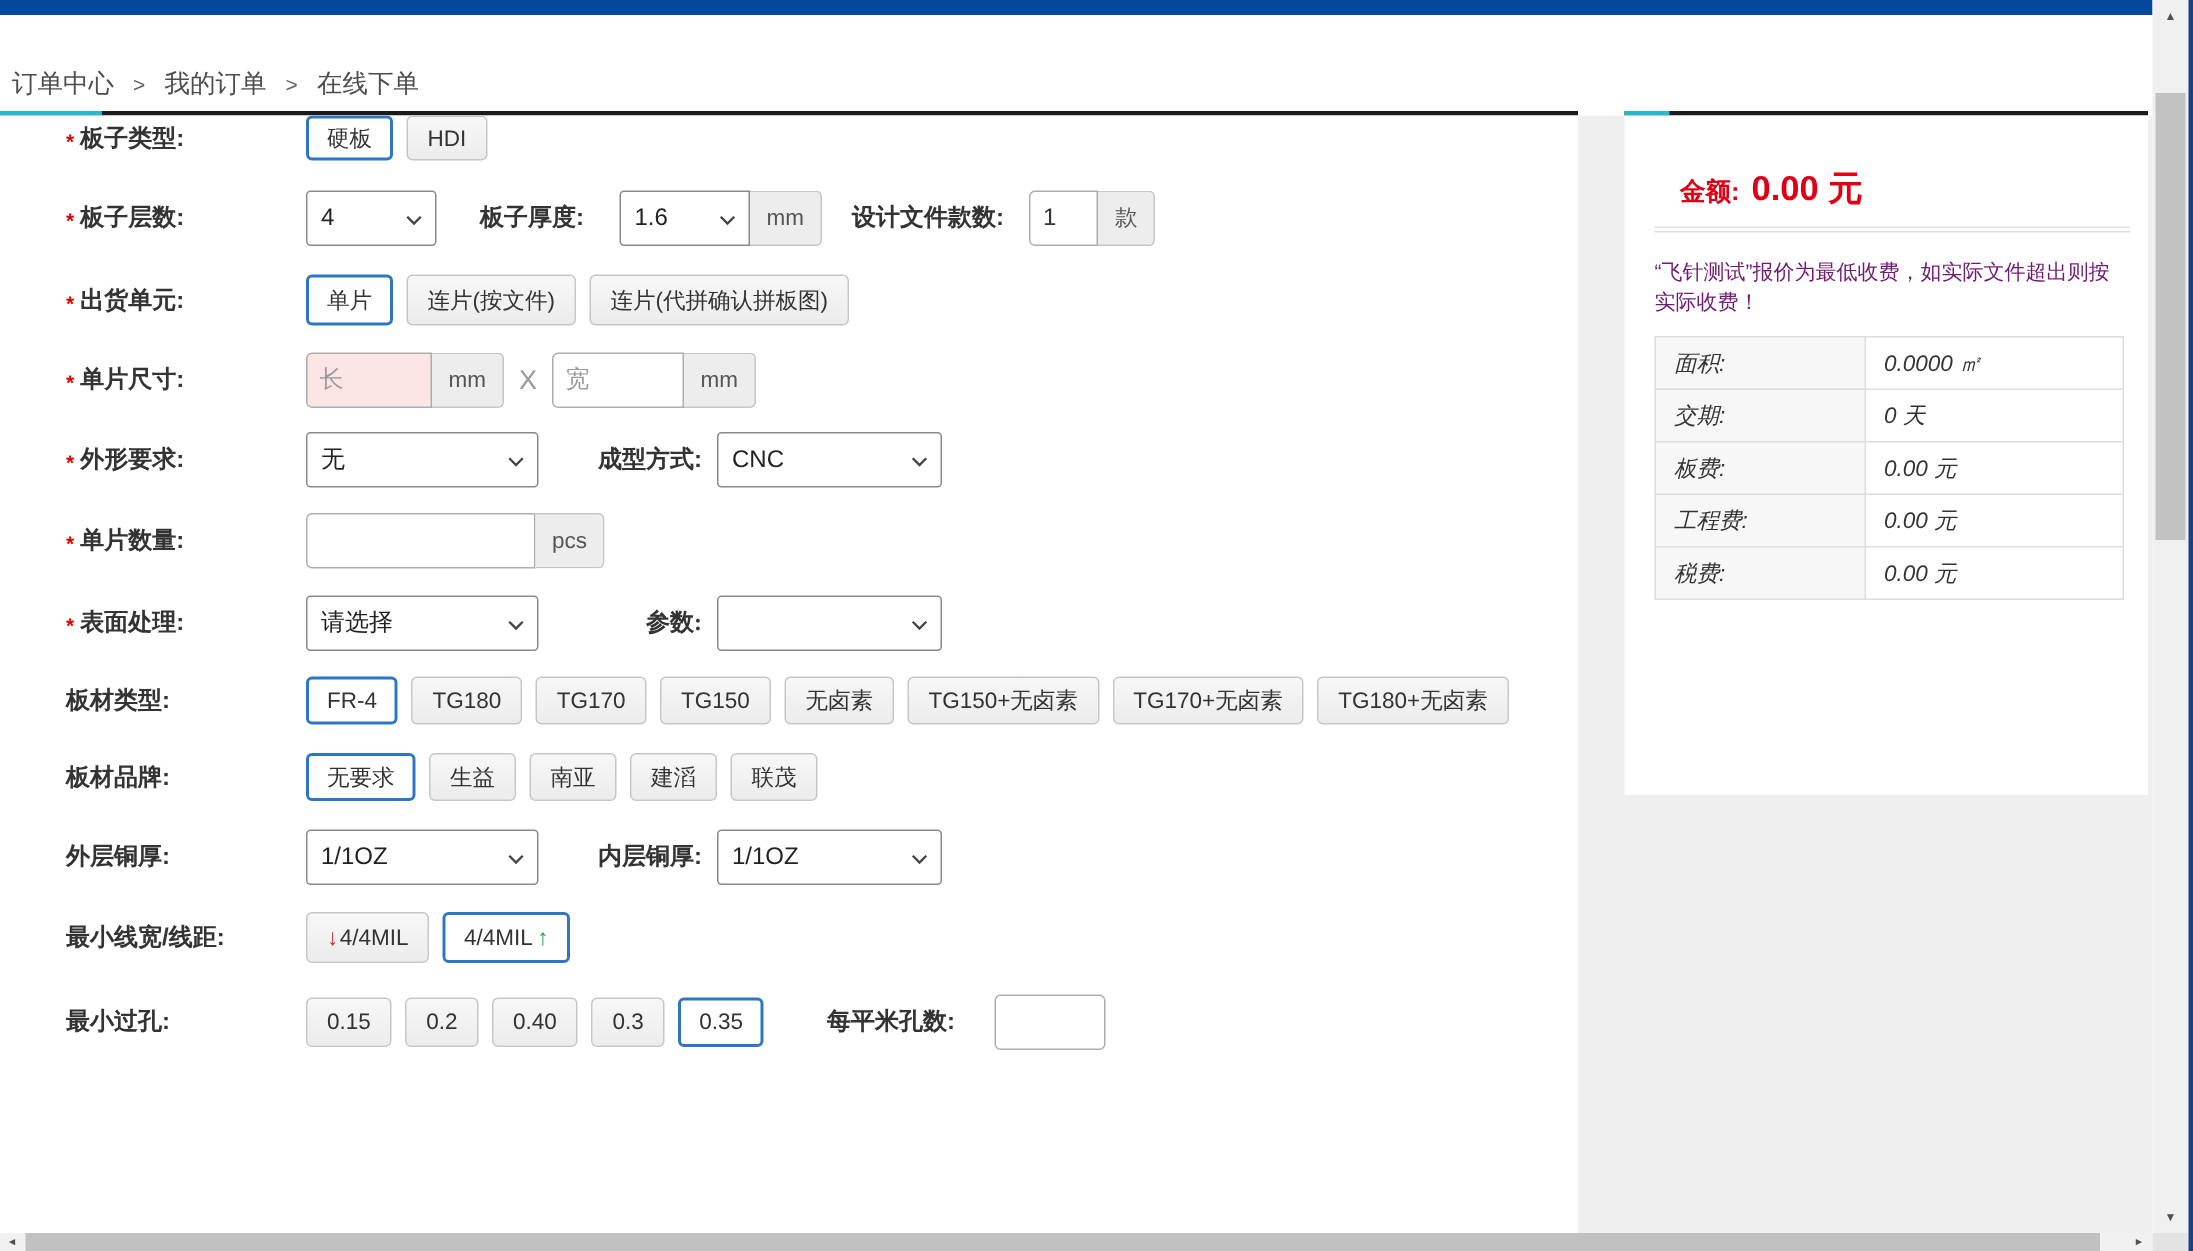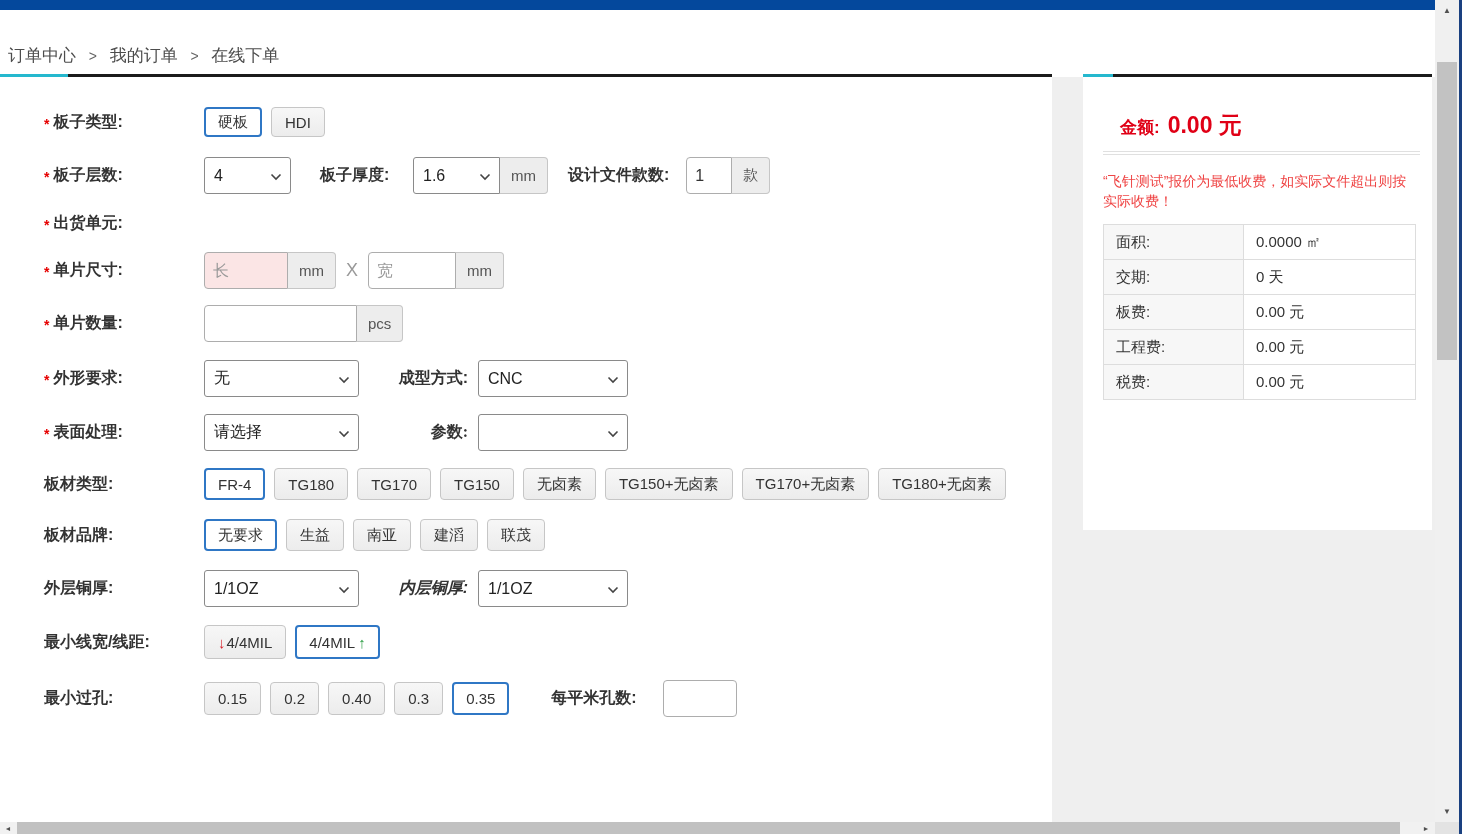--- a/index.html
+++ b/index.html
@@ -19,21 +19,21 @@
   .rule-left { left:0; width:1052px; }
   .rule-right { left:1083px; width:349px; }
   .rule .accent { position:absolute; left:0; top:0; height:3px; background:#25b8ce; display:block; }
   .rule-left .accent { width:68px; }
   .rule-right .accent { width:30px; }
 
   
   .gray-bg { position:absolute; left:1052px; top:77px; width:383px; height:745px; background:#efefef; }
 
   
-  .form { position:absolute; left:0; top:77px; width:1052px; height:745px; background:#fff; padding-top:30px; overflow:hidden; }
+  .form { position:absolute; left:0; top:77px; width:1052px; height:745px; background:#fff; overflow:hidden; }
   .row { display:flex; align-items:center; }
   .lbl { width:204px; padding-left:44px; font-size:16px; font-weight:bold; color:#333; flex:none; }
   .req { color:#e60000; font-size:14px; margin-right:4px; position:relative; top:2px; }
   .ctrls { display:flex; align-items:center; gap:9px; flex-wrap:wrap; }
   .ctrls.mat { width:828px; row-gap:16px; }
 
   .midlbl { font-size:16px; font-weight:bold; color:#333; }
 
   .opt { display:inline-flex; align-items:center; justify-content:center;
     padding:0 13px; background:linear-gradient(#f7f7f7,#ececec);
@@ -68,22 +68,22 @@
   .mb20{margin-bottom:20px}.mb19{margin-bottom:19px}.mb18{margin-bottom:18px}
   .mb17{margin-bottom:17px}.mb16{margin-bottom:16px}.mb21{margin-bottom:21px}
 
   
   .panel { position:absolute; left:1083px; top:77px; width:349px; height:453px; background:#fff; }
   .amount { margin:33px 0 0 37px; color:#e00016; font-weight:bold; }
   .amt-label { font-size:17px; margin-right:8px; }
   .amt-value { font-size:23px; }
   .amount-hr { margin:10px 0 0 20px; width:317px; height:4px;
     border-top:1px solid #e0e0e0; border-bottom:1px solid #e0e0e0; }
-  .note { margin:16px 14px 0 20px; font-size:14px; color:#ef4444; line-height:20px; }
-  .fee-table { margin:13px 0 0 20px; border-collapse:collapse; }
+  .note { margin:16px 14px 0 20px; font-size:14px; color:#701a75; line-height:20px; }
+  .fee-table { margin:13px 0 0 20px; border-collapse:collapse;font-style:italic; }
   .fee-table td { border:1px solid #ddd; height:35px; font-size:15px; color:#333; padding-left:12px; }
   .fee-table td.k { width:140px; background:#f7f7f7; }
   .fee-table td.v { width:172px; background:#fff; }
   .submit { display:block; margin:49px 0 0 18px; width:301px; height:58px;
     background:#3a75c4; color:#fff; font-size:21px; font-weight:bold; letter-spacing:3px;
     border:none; border-radius:3px; cursor:pointer; font-family:inherit; }
 
   
   .vscroll { position:absolute; left:1435px; top:0; width:24px; height:822px; background:#f0f0f0; }
   .varrow { position:absolute; left:0; width:24px; height:17px; display:flex; align-items:center;
@@ -151,58 +151,63 @@
       </span>
       <span class="midlbl" style="margin-left:20px;">设计文件款数:</span>
       <span class="igroup" style="margin-left:17px;">
         <input class="inp" style="width: 46px;" value="1">
         <span class="addon">款</span>
       </span>
     </div>
 
     <div class="row mb18">
       <div class="lbl"><span class="req">*</span><span>出货单元:</span></div>
+      <div class="ctrls bh34">
+        <button class="opt selected">单片</button>
+        <button class="opt">连片(按文件)</button>
+        <button class="opt">连片(代拼确认拼板图)</button>
+      </div>
     </div>
 
     <div class="row mb16">
       <div class="lbl"><span class="req">*</span><span>单片尺寸:</span></div>
       <span class="igroup">
         <input class="inp pink" style="width: 84px;" placeholder="长">
         <span class="addon">mm</span>
       </span>
       <span class="x-sep">X</span>
       <span class="igroup">
         <input class="inp" style="width: 88px;" placeholder="宽">
         <span class="addon">mm</span>
       </span>
     </div>
 
+    <div class="row mb17">
+      <div class="lbl"><span class="req">*</span><span>外形要求:</span></div>
+      <div class="sel w155">
+        <span>无</span>
+        <span class="chev"><svg width="12" height="8" viewBox="0 0 12 8">
+              <path d="M1.5 1.5 L6 6 L10.5 1.5" fill="none" stroke="#444" stroke-width="1.6"></path>
+            </svg></span>
+      </div>
+      <span class="midlbl" style="margin-left:29px; width:80px; text-align:right;">成型方式:</span>
+      <div class="sel w150" style="margin-left:10px;">
+        <span>CNC</span>
+        <span class="chev"><svg width="12" height="8" viewBox="0 0 12 8">
+              <path d="M1.5 1.5 L6 6 L10.5 1.5" fill="none" stroke="#444" stroke-width="1.6"></path>
+            </svg></span>
+      </div>
+    </div>
+
     <div class="row mb18">
       <div class="lbl"><span class="req">*</span><span>单片数量:</span></div>
       <span class="igroup">
         <input class="inp" style="width: 153px;">
         <span class="addon">pcs</span>
       </span>
-    </div>
-
-    <div class="row mb17">
-      <div class="lbl"><span class="req">*</span><span>外形要求:</span></div>
-      <div class="sel w155">
-        <span>无</span>
-        <span class="chev"><svg width="12" height="8" viewBox="0 0 12 8">
-              <path d="M1.5 1.5 L6 6 L10.5 1.5" fill="none" stroke="#444" stroke-width="1.6"></path>
-            </svg></span>
-      </div>
-      <span class="midlbl" style="margin-left:29px; width:80px; text-align:right;">成型方式:</span>
-      <div class="sel w150" style="margin-left:10px;">
-        <span>CNC</span>
-        <span class="chev"><svg width="12" height="8" viewBox="0 0 12 8">
-              <path d="M1.5 1.5 L6 6 L10.5 1.5" fill="none" stroke="#444" stroke-width="1.6"></path>
-            </svg></span>
-      </div>
     </div>
 
     <div class="row mb17">
       <div class="lbl"><span class="req">*</span><span>表面处理:</span></div>
       <div class="sel w155">
         <span>请选择</span>
         <span class="chev"><svg width="12" height="8" viewBox="0 0 12 8">
               <path d="M1.5 1.5 L6 6 L10.5 1.5" fill="none" stroke="#444" stroke-width="1.6"></path>
             </svg></span>
       </div>
@@ -241,21 +246,21 @@
     </div>
 
     <div class="row mb18">
       <div class="lbl"><span>外层铜厚:</span></div>
       <div class="sel w155">
         <span>1/1OZ</span>
         <span class="chev"><svg width="12" height="8" viewBox="0 0 12 8">
               <path d="M1.5 1.5 L6 6 L10.5 1.5" fill="none" stroke="#444" stroke-width="1.6"></path>
             </svg></span>
       </div>
-      <span class="midlbl" style="margin-left:29px; width:80px; text-align:right;font-style:italic;">内层铜厚:</span>
+      <span class="midlbl" style="margin-left:29px; width:80px; text-align:right;">内层铜厚:</span>
       <div class="sel w150" style="margin-left:10px;">
         <span>1/1OZ</span>
         <span class="chev"><svg width="12" height="8" viewBox="0 0 12 8">
               <path d="M1.5 1.5 L6 6 L10.5 1.5" fill="none" stroke="#444" stroke-width="1.6"></path>
             </svg></span>
       </div>
     </div>
 
     <div class="row mb21">
       <div class="lbl"><span>最小线宽/线距:</span></div>

